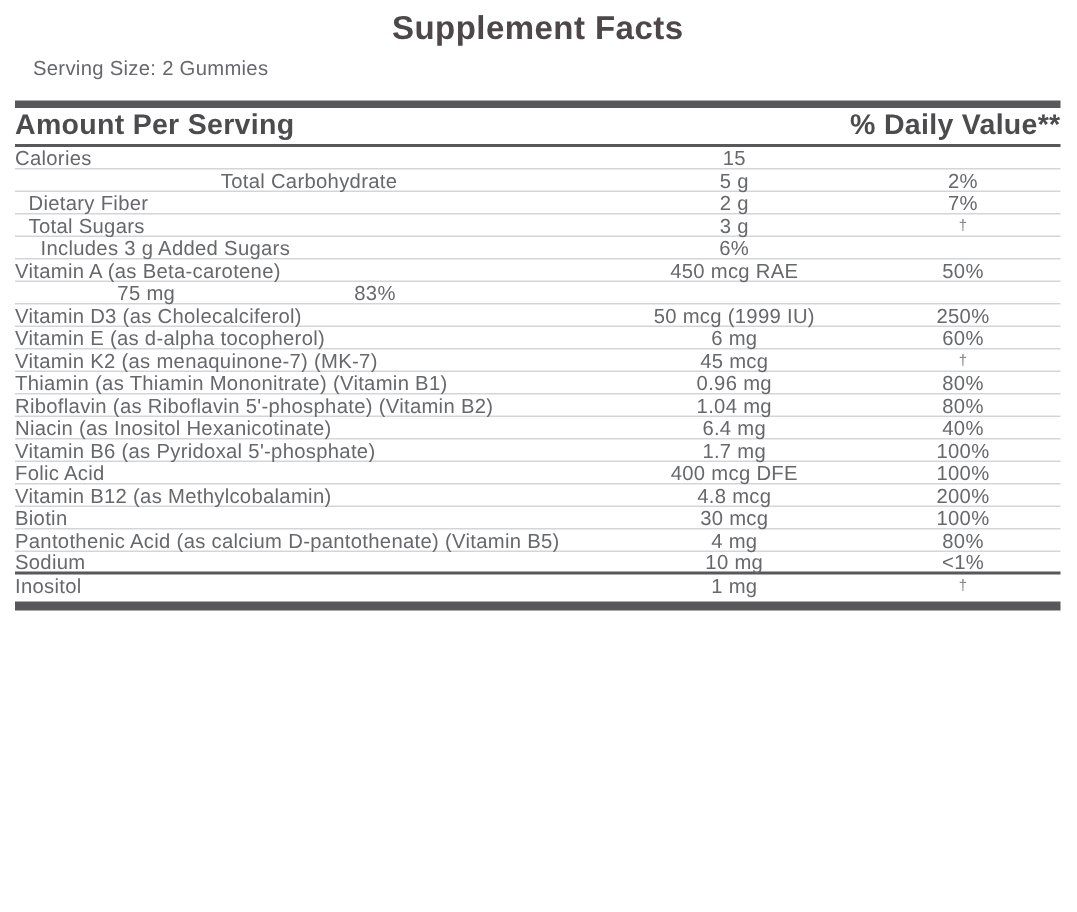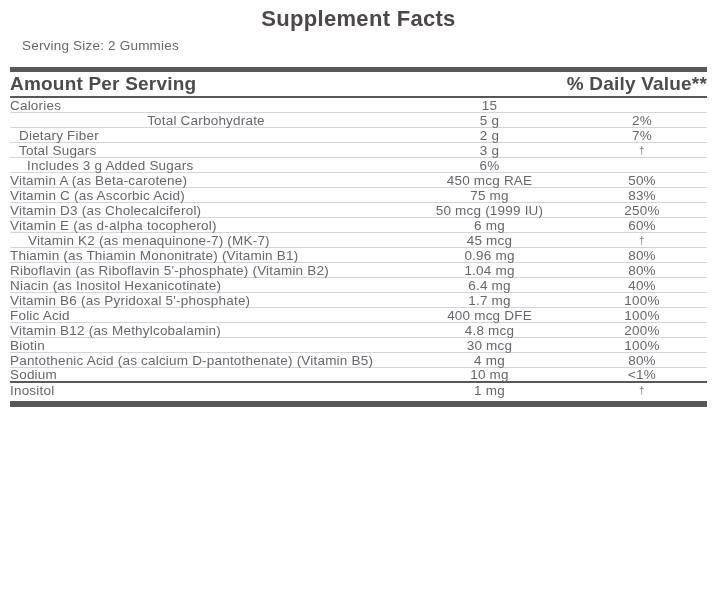--- a/index.html
+++ b/index.html
@@ -111,39 +111,38 @@
     <div class="cell dv"></div>
   </div>
 
   <div class="row">
     <div class="cell name" style="padding-left: 0px;">Vitamin A (as Beta-carotene)</div>
     <div class="cell amount">450 mcg RAE</div>
     <div class="cell dv">50%</div>
   </div>
 
   <div class="row">
-    <div class="cell name" style="padding-left: 0px;">Vitamin C (as Ascorbic Acid)</div>
     <div class="cell amount">75 mg</div>
     <div class="cell dv">83%</div>
   </div>
 
   <div class="row">
     <div class="cell name" style="padding-left: 0px;">Vitamin D3 (as Cholecalciferol)</div>
     <div class="cell amount">50 mcg (1999 IU)</div>
     <div class="cell dv">250%</div>
   </div>
 
   <div class="row">
     <div class="cell name" style="padding-left: 0px;">Vitamin E (as d-alpha tocopherol)</div>
     <div class="cell amount">6 mg</div>
     <div class="cell dv">60%</div>
   </div>
 
   <div class="row">
-    <div class="cell name" style="padding-left: 0px; margin-left: 18px;">Vitamin K2 (as menaquinone-7) (MK-7)</div>
+    <div class="cell name" style="padding-left: 0px;">Vitamin K2 (as menaquinone-7) (MK-7)</div>
     <div class="cell amount">45 mcg</div>
     <div class="cell dv dagger">†</div>
   </div>
 
   <div class="row">
     <div class="cell name" style="padding-left: 0px;">Thiamin (as Thiamin Mononitrate) (Vitamin B1)</div>
     <div class="cell amount">0.96 mg</div>
     <div class="cell dv">80%</div>
   </div>
 

